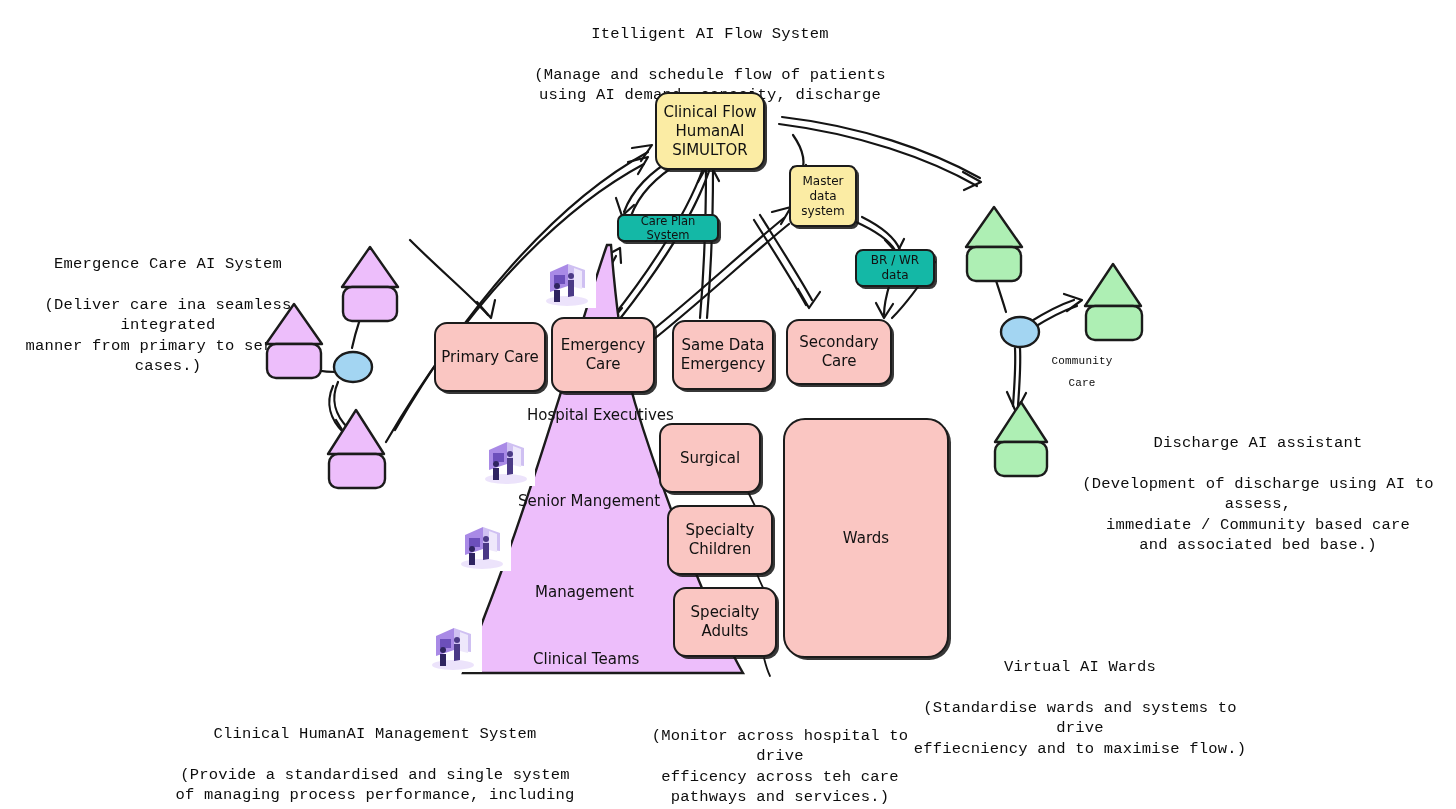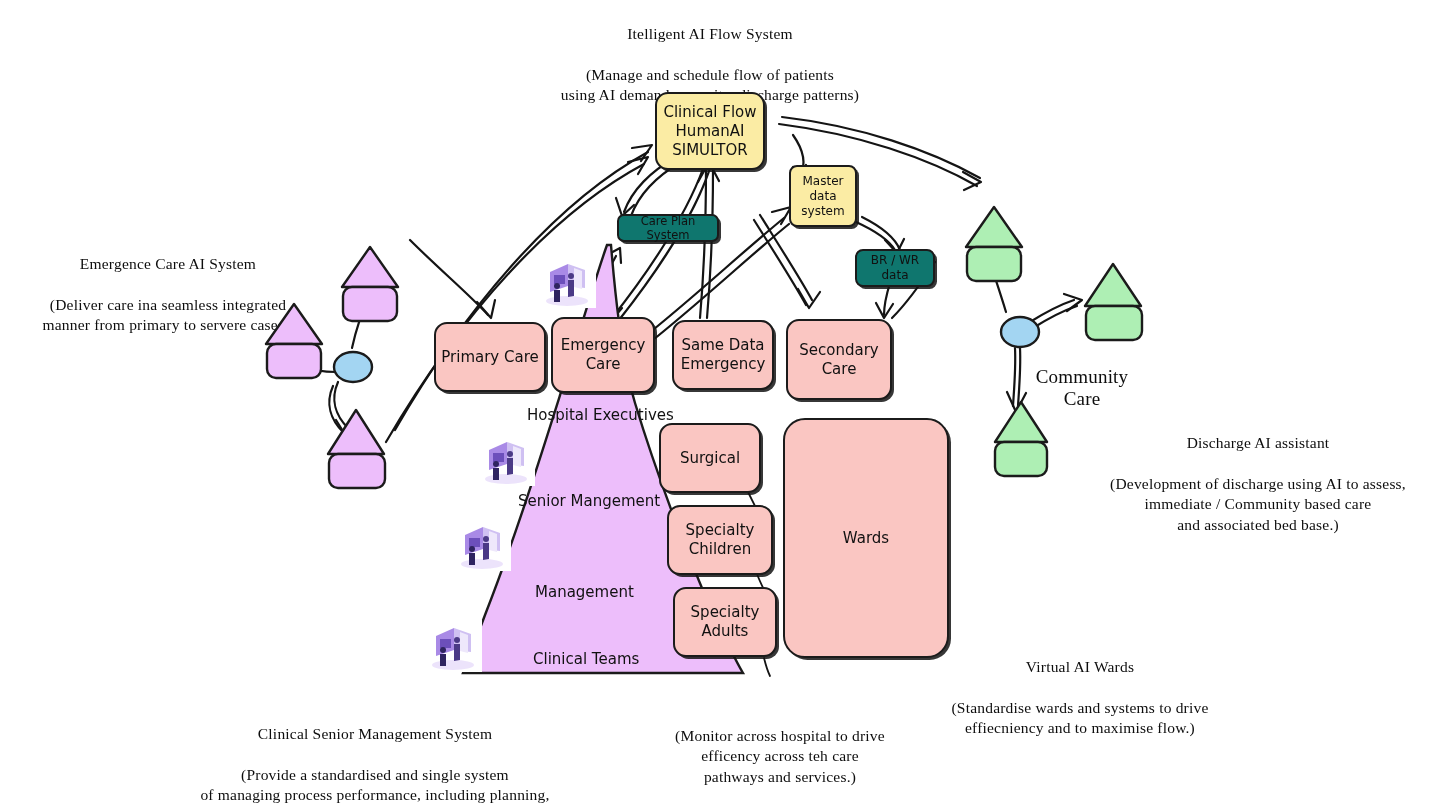--- a/index.html
+++ b/index.html
@@ -13,42 +13,42 @@
 
   
   .caption{
     position:absolute;
     text-align:center;
     font-size:15.5px;
     line-height:20.5px;
     color:#0d0d0d;
     letter-spacing:.2px;
     white-space:pre-line;
-    font-family:Liberation Serif, serif;
+    font-family:Liberation Mono, monospace;
   }
   .caption .ttl{display:block;}
   .caption .sub{display:block;}
 
   
   .node{
     position:absolute;
     display:flex;align-items:center;justify-content:center;
     text-align:center;
     border:2.2px solid #1b1b1b;
     border-radius:13px;
     box-sizing:border-box;
     font-size:15px;
     line-height:19px;
     color:#111;
     white-space:pre-line;
     box-shadow:2.5px 2.5px 0 -0.5px rgba(20,20,20,.85);
     font-family:"DejaVu Sans","Liberation Sans",sans-serif;
   }
   .node.yellow{background:#fbeca4;}
-  .node.blue{background:#0f766e;}
+  .node.blue{background:#14b8a6;}
   .node.pink{background:#fac6c2;}
   .node.small{font-size:12px;line-height:15px;border-radius:8px;}
   .node.tiny{font-size:11.5px;line-height:14px;border-radius:7px;}
 
   
   #pyramid{
     position:absolute;left:425px;top:243px;width:360px;height:433px;
   }
   #pyramid svg{position:absolute;left:0;top:0;}
   .tierlabel{
@@ -170,21 +170,21 @@
   </div>
 
   <div class="caption" style="left:1062px;top:412px;width:392px;">
     <span class="ttl">Discharge AI assistant</span>
     <span class="sub">(Development of discharge using AI to assess,
 immediate / Community based care
 and associated bed base.)</span>
   </div>
 
   <div class="caption" style="left:155px;top:703px;width:440px;">
-    <span class="ttl">Clinical Senior Management System</span>
+    <span class="ttl">Clinical HumanAI Management System</span>
     <span class="sub">(Provide a standardised and single system
 of managing process performance, including planning,
 and improvement.)</span>
   </div>
 
   <div class="caption" style="left:625px;top:705px;width:310px;">
     <span class="sub">(Monitor across hospital to drive
 efficency across teh care
 pathways and services.)</span>
   </div>
@@ -293,21 +293,21 @@
     <svg width="72" height="82" viewBox="0 0 72 82">
       <path d="M36,4 L62,44 L10,44 Z" fill="#aeefb4" stroke="#1b1b1b" stroke-width="2.4" stroke-linejoin="round"></path>
       <rect x="10" y="44" width="52" height="34" rx="9" fill="#aeefb4" stroke="#1b1b1b" stroke-width="2.4"></rect>
     </svg>
   </div>
   <div class="ellipsehub" style="left:997px;top:313px;">
     <svg width="46" height="38" viewBox="0 0 46 38">
       <ellipse cx="23" cy="19" rx="19" ry="15" fill="#a3d5f2" stroke="#1b1b1b" stroke-width="2.4"></ellipse>
     </svg>
   </div>
-  <div class="caption" style="left:1022px;top:350px;width:120px;font-size:19px;line-height:22px;margin-top:16px;">Community
+  <div class="caption" style="left:1022px;top:350px;width:120px;font-size:11px;line-height:22px;">Community
 Care</div>
 
   <div class="node yellow" style="left:655px;top:92px;width:110px;height:78px;">Clinical Flow
 HumanAI
 SIMULTOR</div>
 
   <div class="node yellow small" style="left:789px;top:165px;width:68px;height:62px;">Master
 data
 system</div>
 
@@ -317,21 +317,21 @@
 data</div>
 
   <div class="node pink" style="left:434px;top:322px;width:112px;height:70px;">Primary Care</div>
 
   <div class="node pink" style="left:551px;top:317px;width:104px;height:76px;">Emergency
 Care</div>
 
   <div class="node pink" style="left:672px;top:320px;width:102px;height:70px;">Same Data
 Emergency</div>
 
-  <div class="node pink" style="left:786px;top:319px;width:106px;height:81px;">Secondary
+  <div class="node pink" style="left:786px;top:319px;width:106px;height:66px;">Secondary
 Care</div>
 
   <div class="node pink" style="left:659px;top:423px;width:102px;height:70px;">Surgical</div>
 
   <div class="node pink" style="left:667px;top:505px;width:106px;height:70px;">Specialty
 Children</div>
 
   <div class="node pink" style="left:673px;top:587px;width:104px;height:70px;">Specialty
 Adults</div>
 

